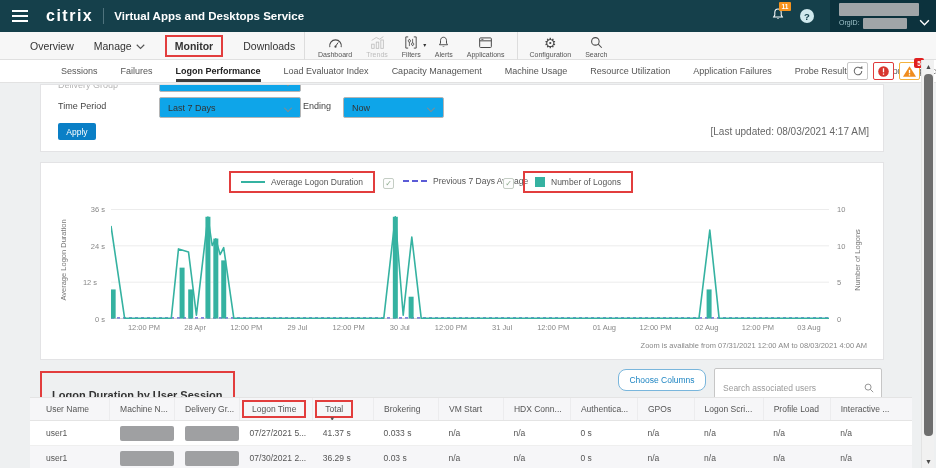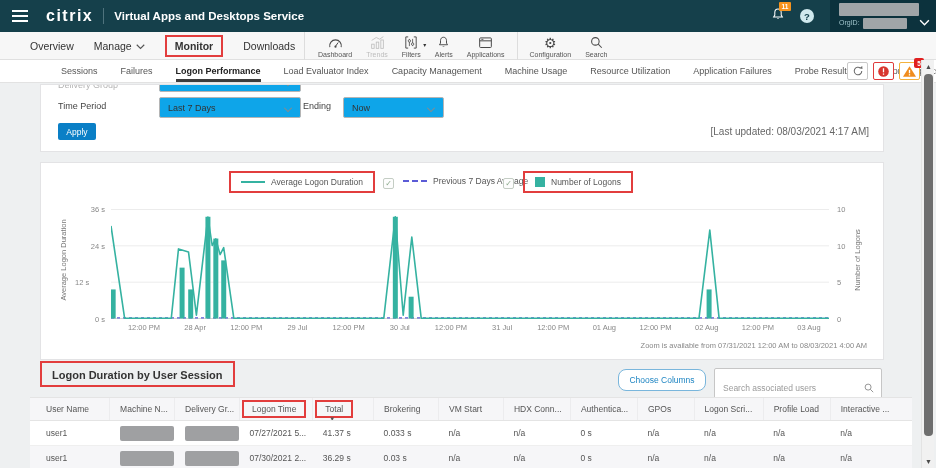--- a/index.html
+++ b/index.html
@@ -69,21 +69,21 @@
   .sw-line{width:24px;height:2px;background:#35b2a1;}
   .sw-dash{width:24px;border-top:2px dashed #5b5bd6;}
   .sw-square{width:10px;height:10px;background:#35b2a1;}
   .legend-check{position:absolute;width:11px;height:11px;border:1px solid #c4cdc4;border-radius:2px;background:#fdfdfd;
                 color:#8aa88a;font-size:8px;line-height:10px;text-align:center;cursor:pointer;}
   .axis-tick{position:absolute;font-size:7.5px;color:#888;}
   .vlabel{position:absolute;font-size:7.5px;color:#777;width:110px;text-align:center;transform:rotate(-90deg);transform-origin:0 0;}
   .x-tick{position:absolute;top:160px;width:56px;text-align:center;font-size:7.5px;color:#888;}
   .zoom-note{position:absolute;right:16px;top:178px;font-size:7.5px;color:#888;}
   
-  .tbl-title-box{position:absolute;left:40px;top:361px;border:2px solid #e23d3d;padding:2px 10px;background:transparent;}
+  .tbl-title-box{position:absolute;left:40px;top:371px;border:2px solid #e23d3d;padding:12px 10px;background:transparent;}
   .tbl-title{font-size:11px;font-weight:bold;color:#333;}
   .choose-cols{position:absolute;left:618px;top:369px;width:88px;height:22px;background:#fff;border:1px solid #79b6dc;
                border-radius:8px;color:#2086c3;font-size:8.5px;cursor:pointer;font-family:"Liberation Sans",sans-serif;}
   .search-box{position:absolute;left:714px;top:368px;width:168px;height:40px;border:1px solid #c6c6c6;border-radius:2px;
               background:#fff;display:flex;align-items:center;}
   .search-box input{border:none;outline:none;flex:1;font-size:8.5px;padding-left:8px;color:#555;background:transparent;
                     font-family:"Liberation Sans",sans-serif;}
   .search-box input::placeholder{color:#9a9a9a;}
   .search-box svg{margin-right:6px;}
   .data-table{position:absolute;left:30px;top:397px;width:882px;border-collapse:collapse;table-layout:fixed;background:#fff;}
@@ -307,21 +307,21 @@
     <div class="legend-item red-frame" style="left:482px;top:8px;">
       <span class="sw-square"></span>
       <span>Number of Logons</span>
     </div>
 
     <div class="vlabel" style="left:18px;top:152px;">Average Logon Duration</div>
     <div class="vlabel" style="left:812px;top:152px;">Number of Logons</div>
     <div id="left-ticks">
         <span class="axis-tick" style="left: 34px; width: 30px; text-align: right; top: 42px;">36 s</span>
         <span class="axis-tick" style="left: 34px; width: 30px; text-align: right; top: 78.6667px;">24 s</span>
-        <span class="axis-tick" style="left: 34px; width: 30px; text-align: left; top: 115.333px;">12 s</span>
+        <span class="axis-tick" style="left: 34px; width: 30px; text-align: center; top: 115.333px;">12 s</span>
         <span class="axis-tick" style="left: 34px; width: 30px; text-align: right; top: 152px;">0 s</span>
       </div>
     <div id="right-ticks">
         <span class="axis-tick" style="left: 796px; width: 20px; top: 42px;">10</span>
         <span class="axis-tick" style="left: 796px; width: 20px; top: 78.6667px;">10</span>
         <span class="axis-tick" style="left: 796px; width: 20px; top: 115.333px;">5</span>
         <span class="axis-tick" style="left: 796px; width: 20px; top: 152px;">0</span>
       </div>
     <svg id="chart-svg" width="718" height="110" style="position:absolute;left:70px;top:46px;">
         <line x1="0" y1="109.5" x2="718" y2="109.5" stroke="#d4d4d4" stroke-width="1"></line>

